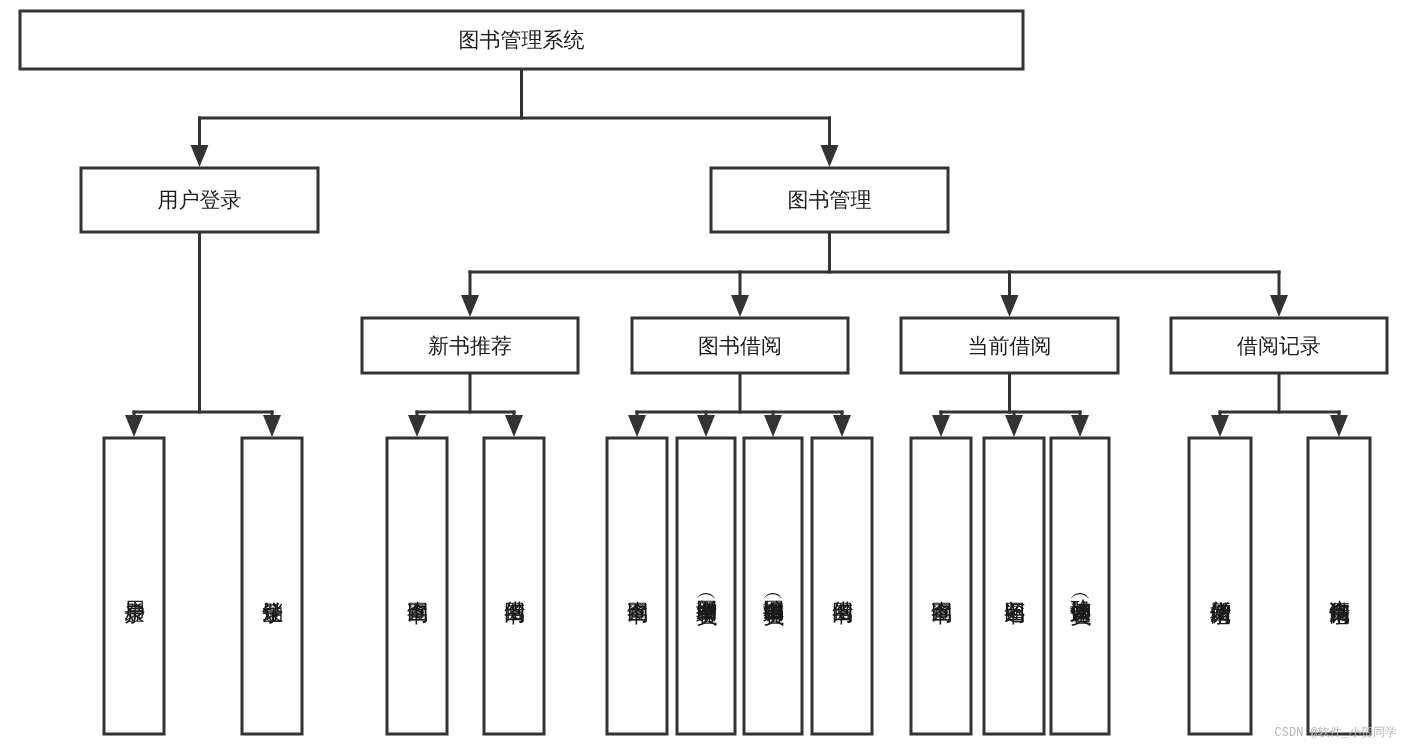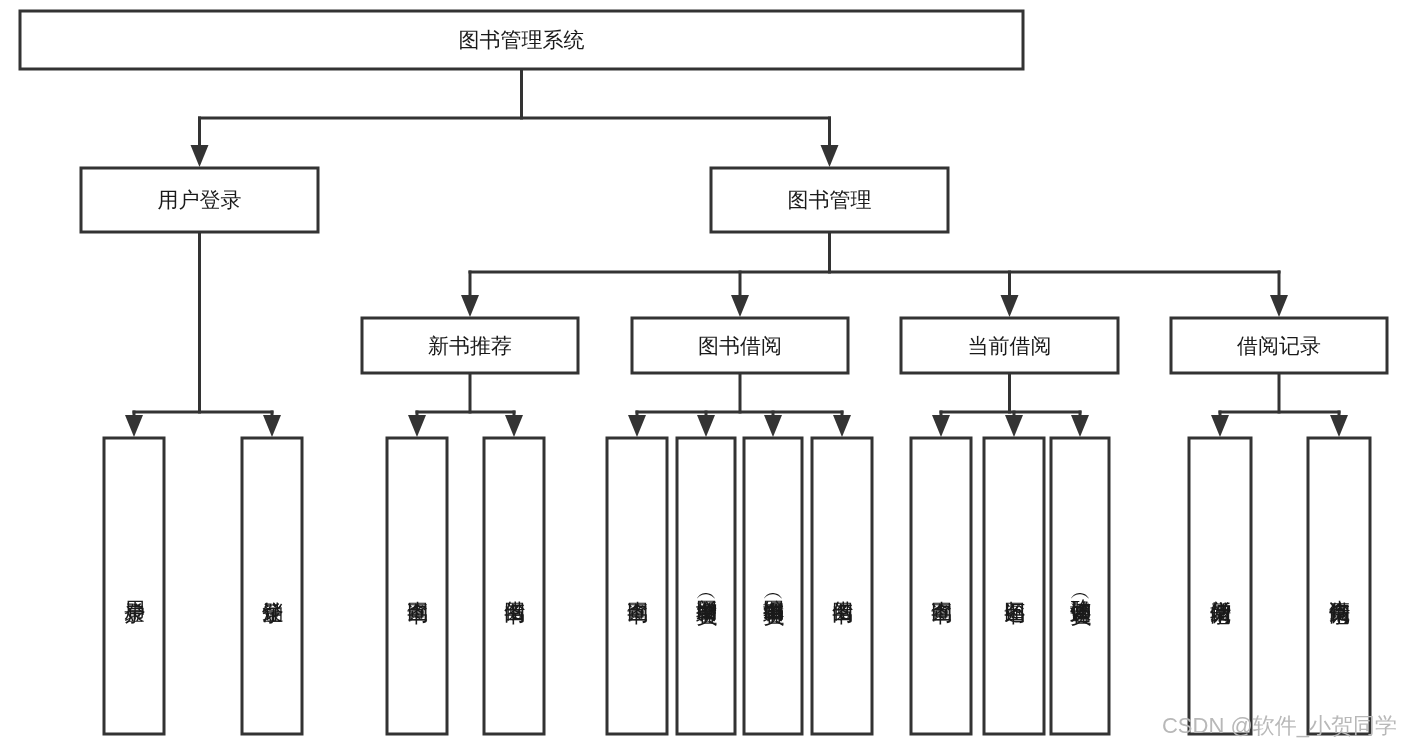--- a/index.html
+++ b/index.html
@@ -60,22 +60,22 @@
     letter-spacing: 1px;
     white-space: nowrap;
     text-align: left;
     pointer-events: none;
     user-select: none;
   }
   .watermark {
     position: absolute;
     right: 8px;
     bottom: 6px;
-    font-family: Liberation Sans, sans-serif;
-    font-size: 22px;
+    font-family: Liberation Mono, monospace;
+    font-size: 12px;
     color: #b8b8b8;
     white-space: nowrap;
     user-select: none;
     text-align: right;
   }
 </style>
 </head>
 <body>
 
 <div id="diagram-root">

